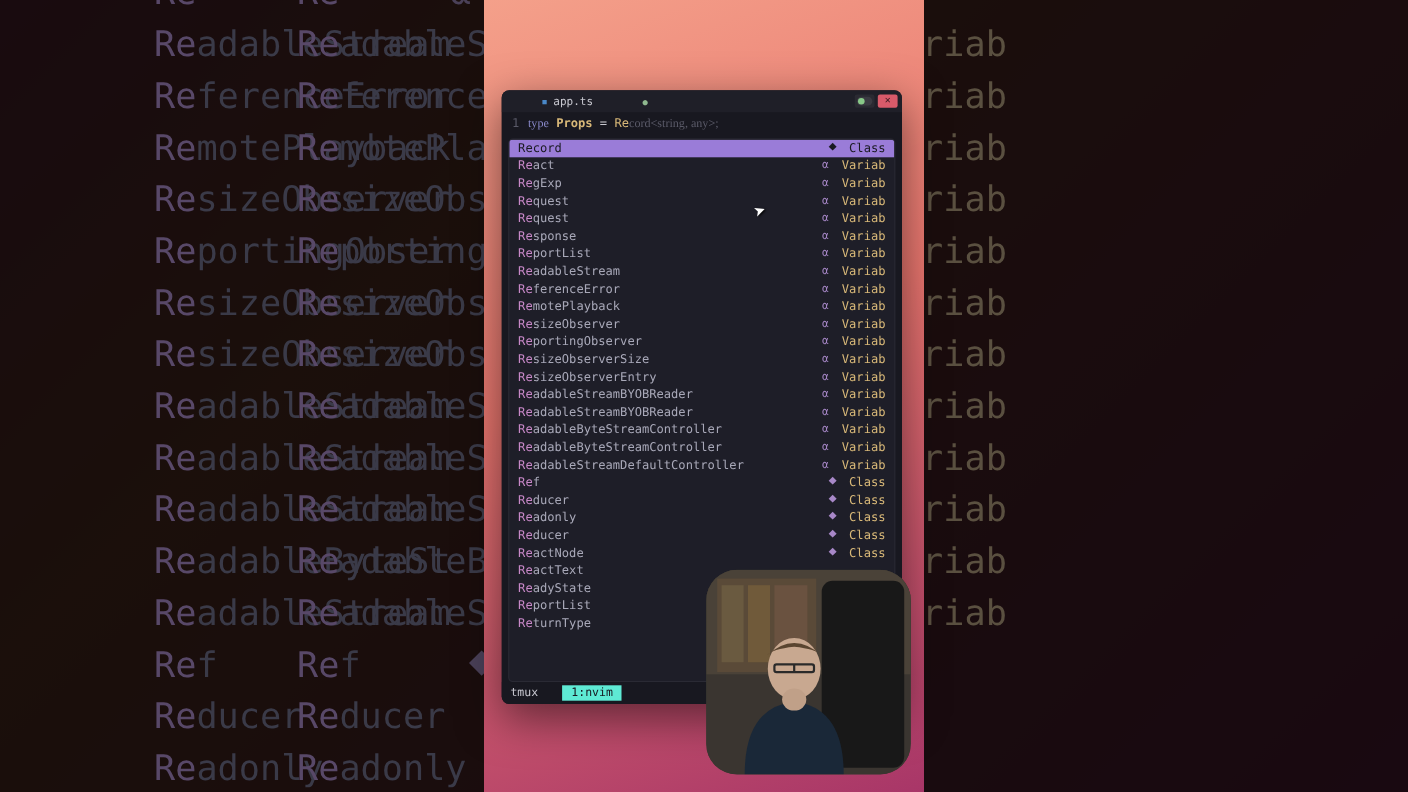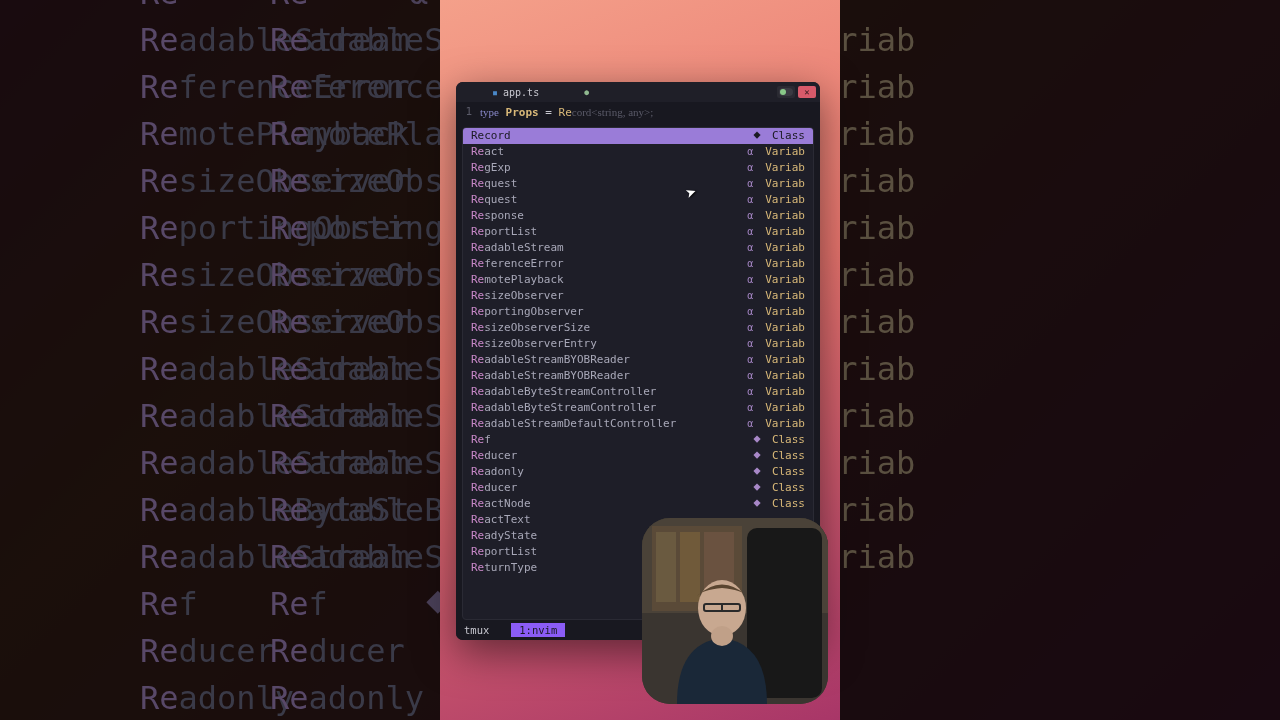--- a/index.html
+++ b/index.html
@@ -149,21 +149,21 @@
       background: #181820;
       display: flex;
       align-items: center;
       font-size: 10.5px;
       padding: 0 8px;
       gap: 22px;
       color: #c8c8d0;
       margin-top: auto;
     }
     .status-tab {
-      background: #8b5cf6;
+      background: #5eead4;
       color: #181820;
       padding: 1px 8px;
       font-weight: 500;
     }
     .cursor-arrow {
       position: absolute;
       left: 686px;
       top: 182px;
       font-size: 18px;
       color: white;

